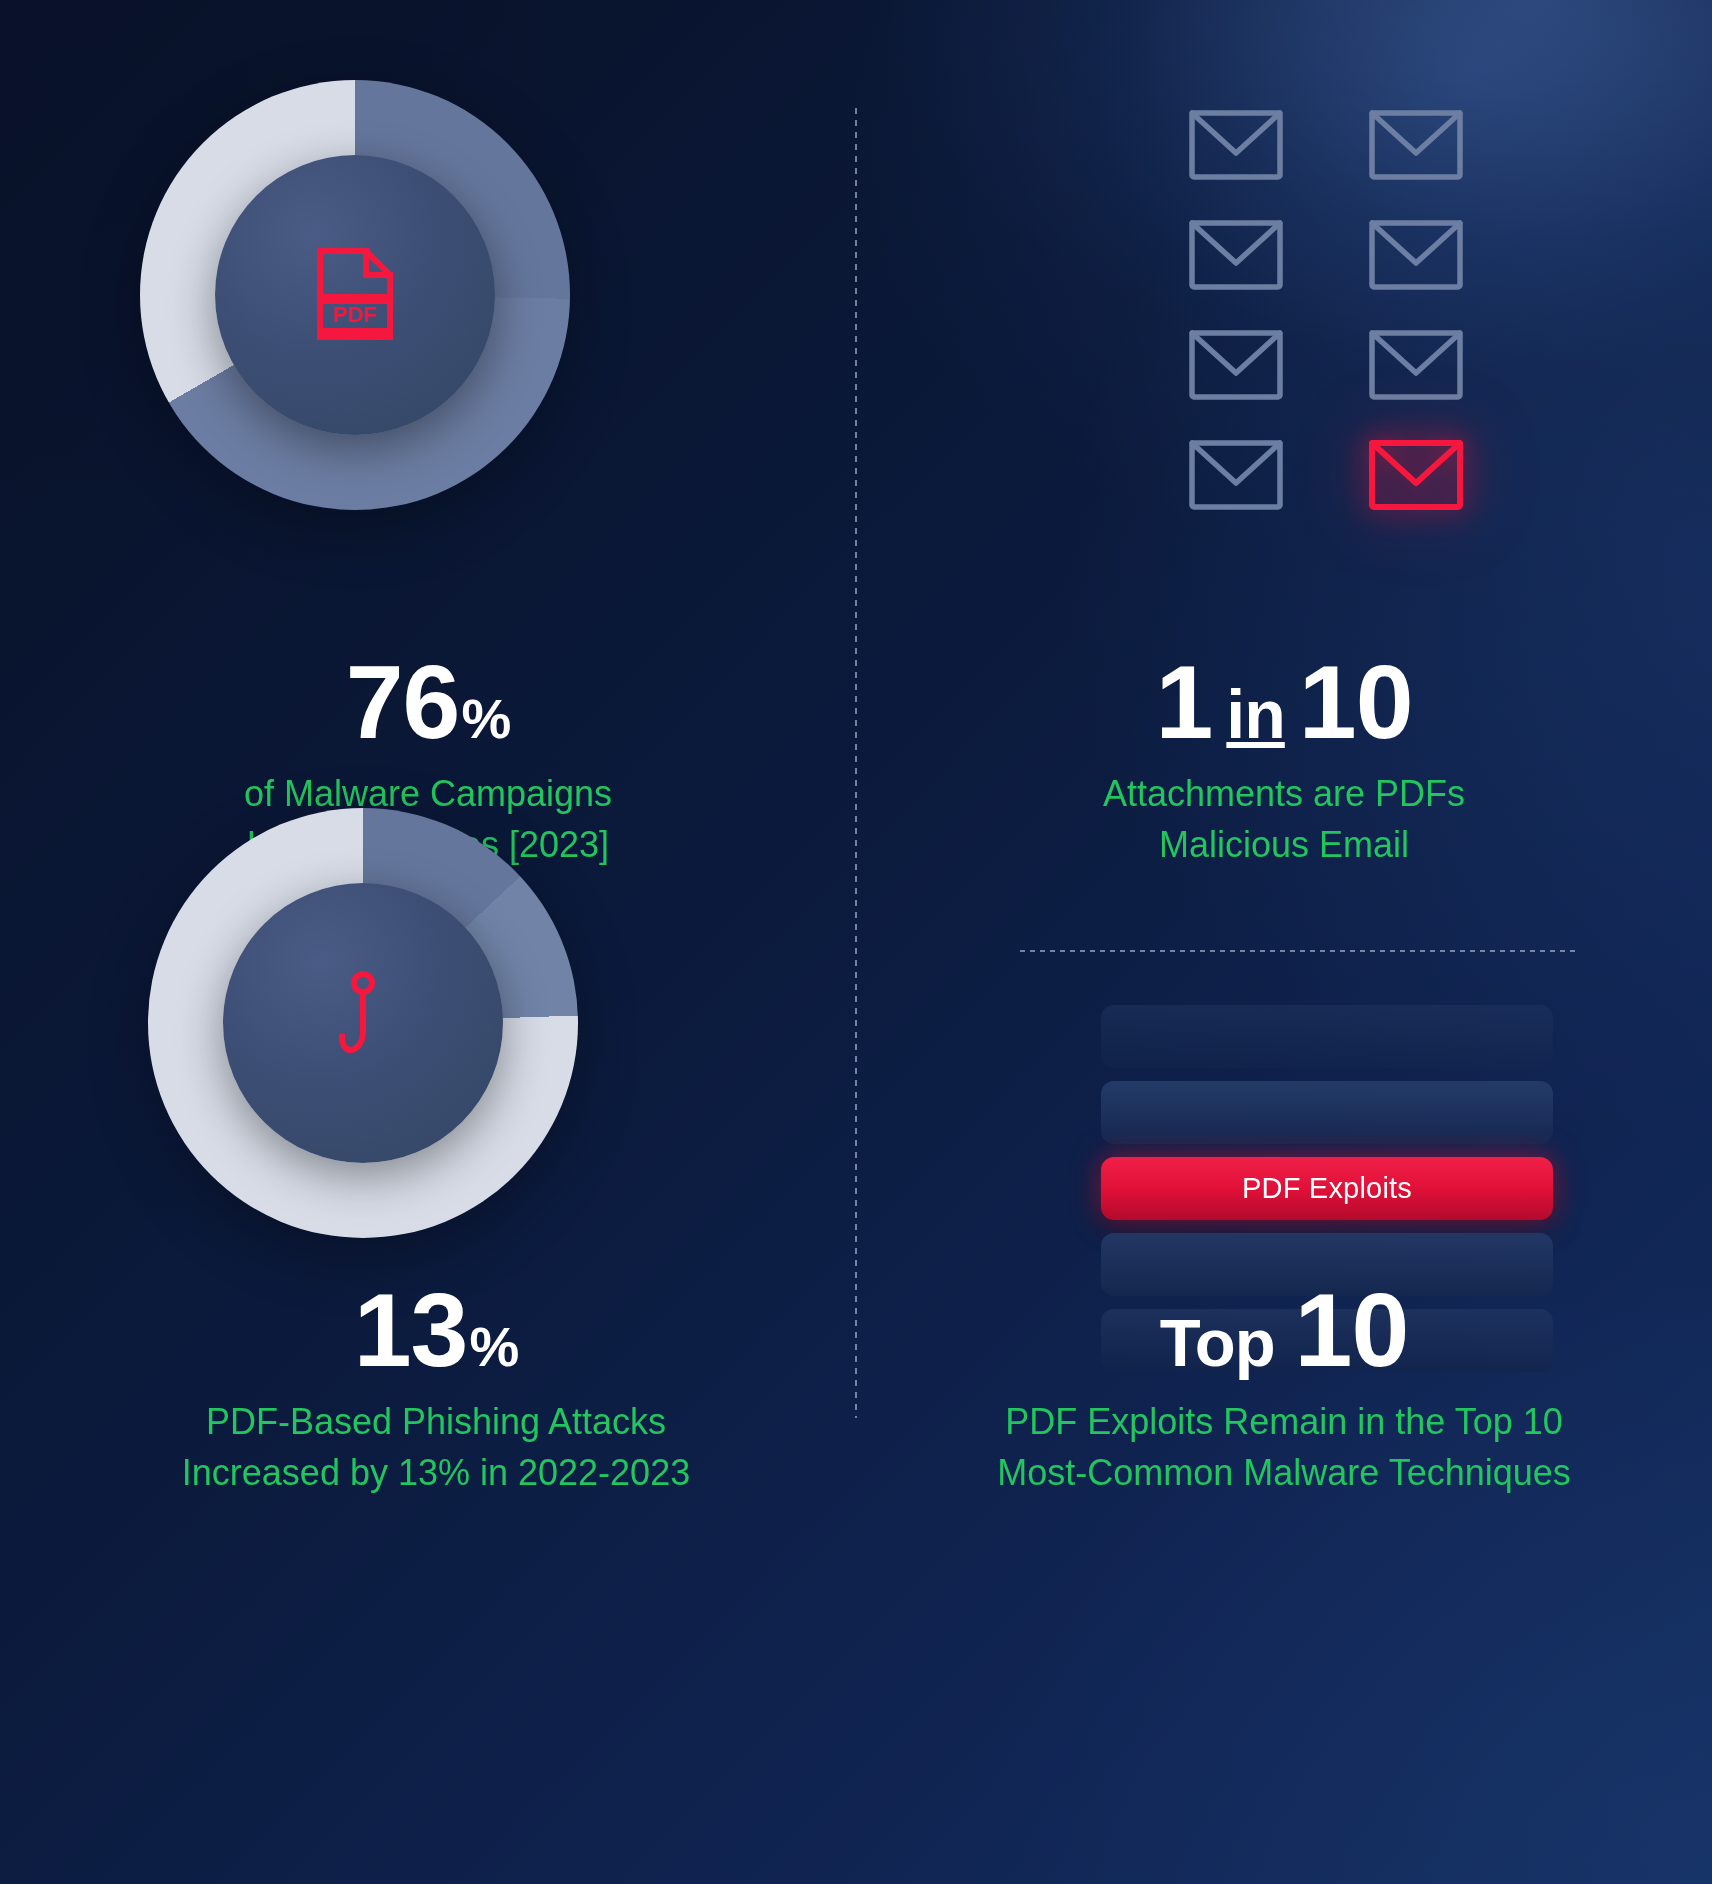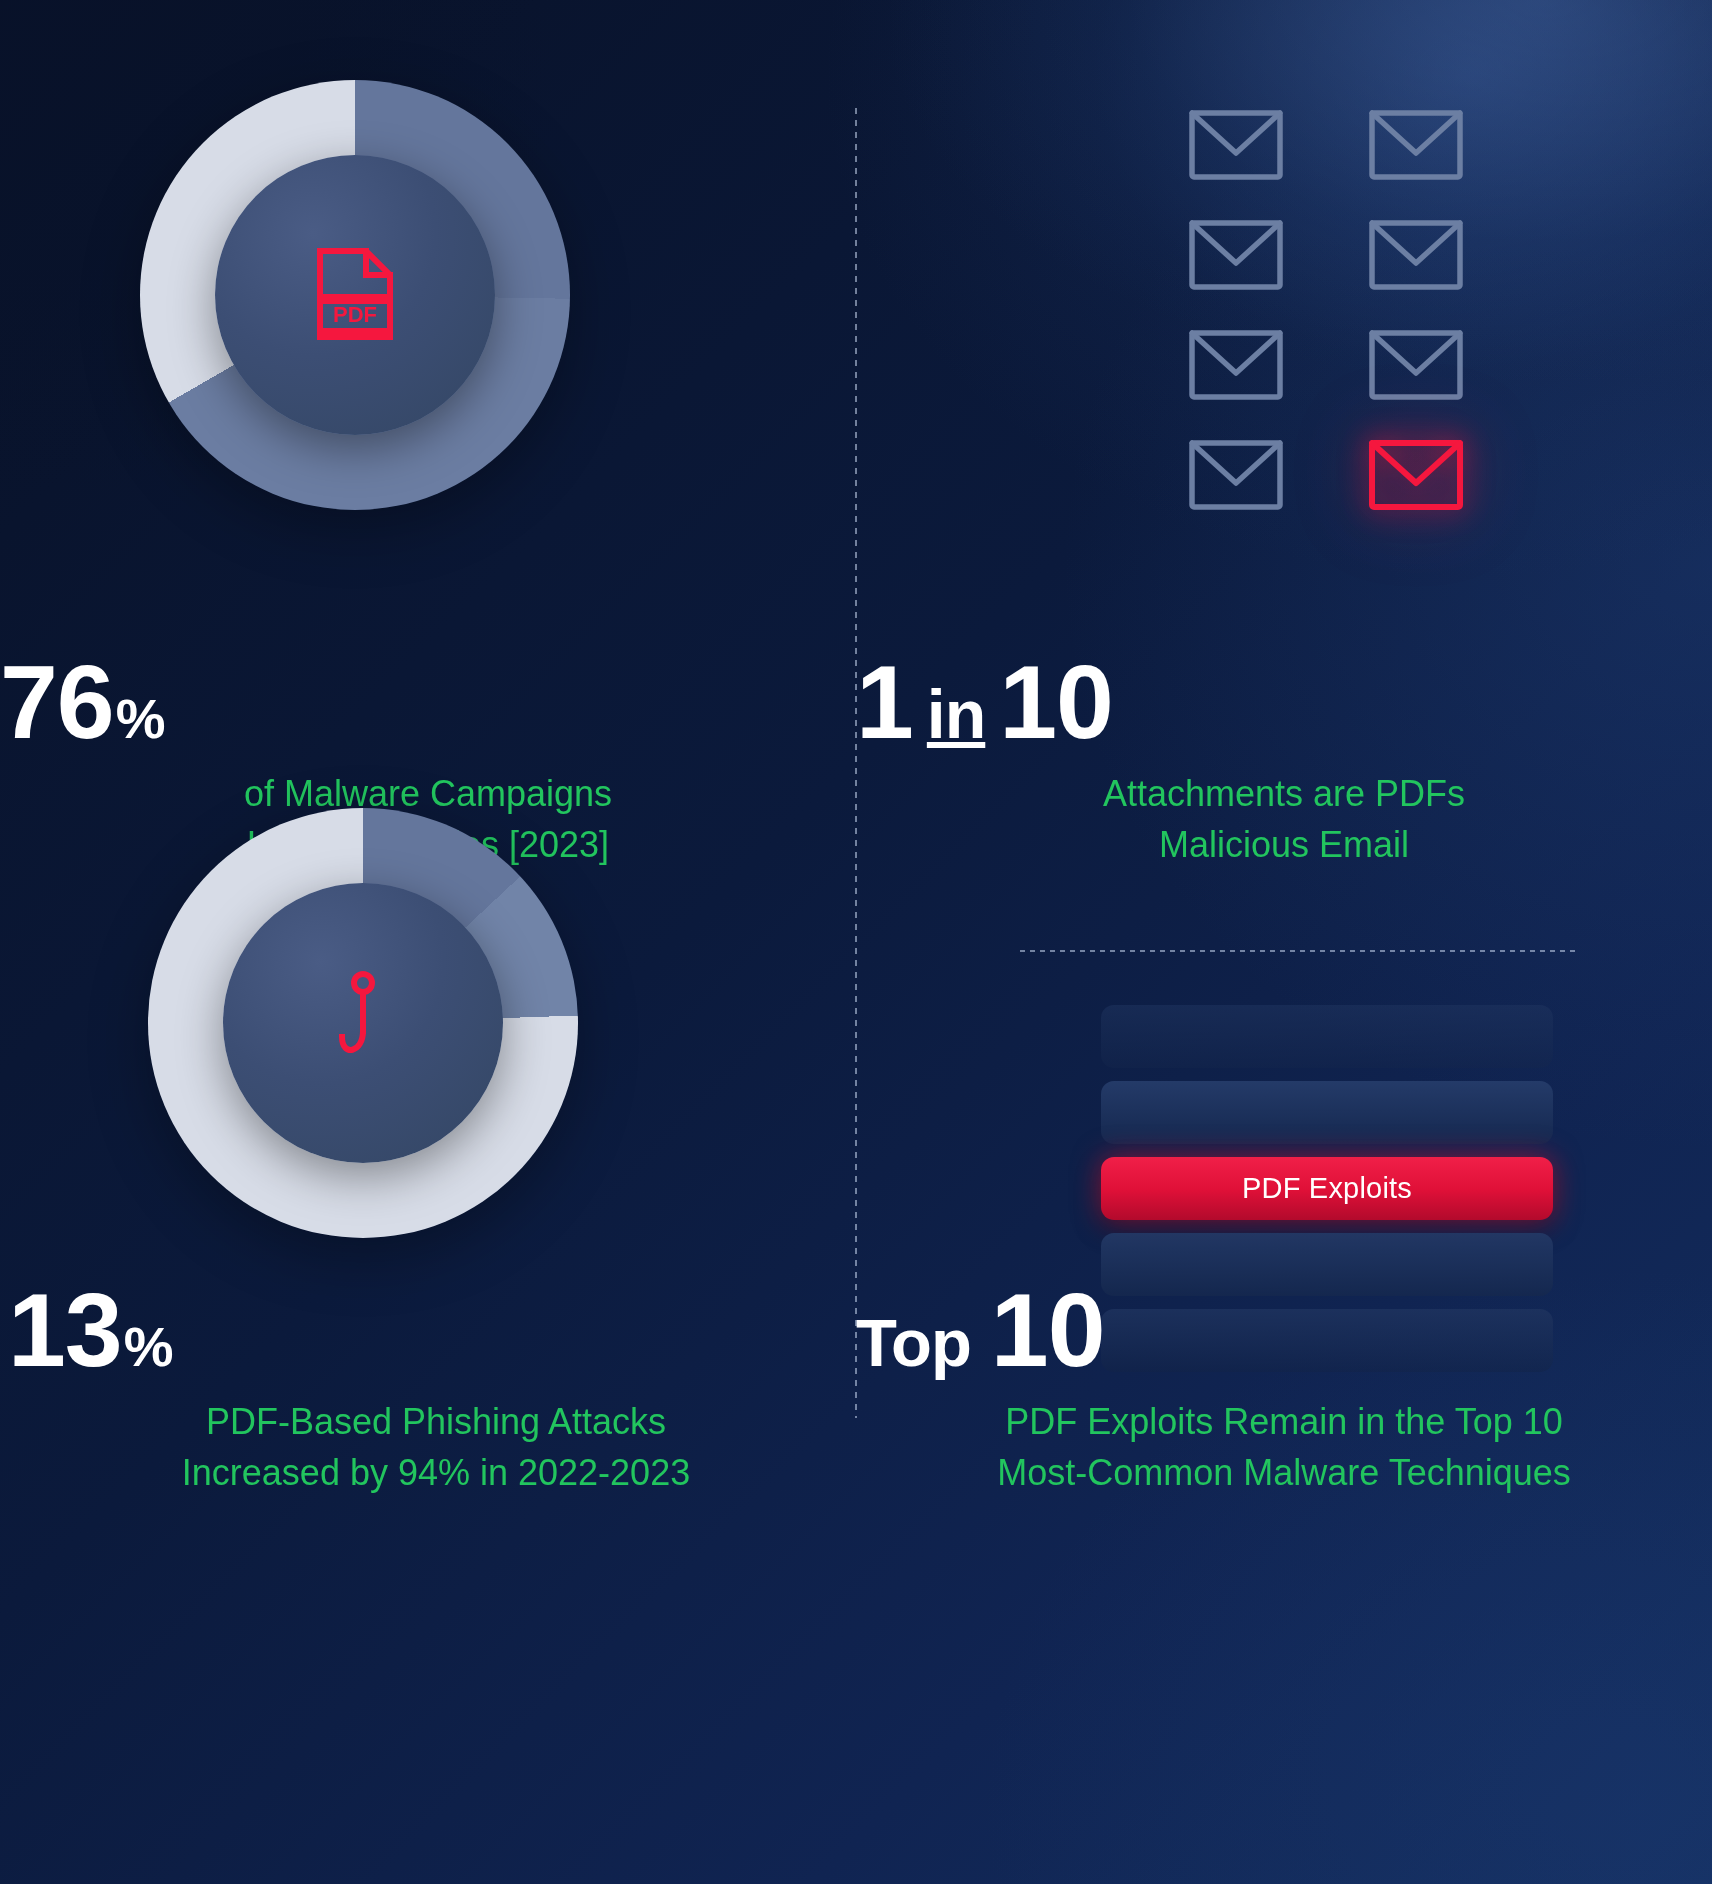--- a/index.html
+++ b/index.html
@@ -49,21 +49,21 @@
     background:radial-gradient(circle at 35% 28%, #4a5c85 0%, #3c4e74 45%, #334663 100%);
     box-shadow:0 14px 46px rgba(0,0,0,0.38);
     display:flex; align-items:center; justify-content:center;
   }
 
   
   .stat-block{ position:absolute; width:100%; text-align:center; }
   .big-num{
     color:#ffffff; font-weight:bold; letter-spacing:-1px;
     font-size:104px; line-height:1.0;
-    display:flex; align-items:baseline; gap:2px;
+    display:flex; align-items:baseline; justify-content:center; gap:2px;
   }
   .big-num .unit{ font-size:56px; font-weight:bold; }
   .big-num .mid{ font-size:68px; font-weight:bold; padding:0 12px;text-decoration:underline; }
   .caption{
     color:#22c55e; font-size:36px; line-height:1.42; margin-top:14px; font-weight:400;
   }
 
   
   .env-grid{
     position:absolute; display:grid;
@@ -207,21 +207,21 @@
       </div>
     </div>
 
     <div class="stat-block" style="left:0; top:378px;">
       <div class="big-num">
         <span>13</span>
           <span class="unit">%</span>
       </div>
       <div class="caption">
         <div>PDF-Based Phishing Attacks</div>
-        <div>Increased by 94% in 2022-2023</div>
+        <div>Increased by 13% in 2022-2023</div>
       </div>
     </div>
   </div>
 
   <div class="quad" style="left:856px; top:900px; width:856px; height:984px;">
 
     <div class="rank-list" style="left:197px; top:105px;">
       <div class="rank-row n0">
         <span class="rank-label"></span>
       </div>

